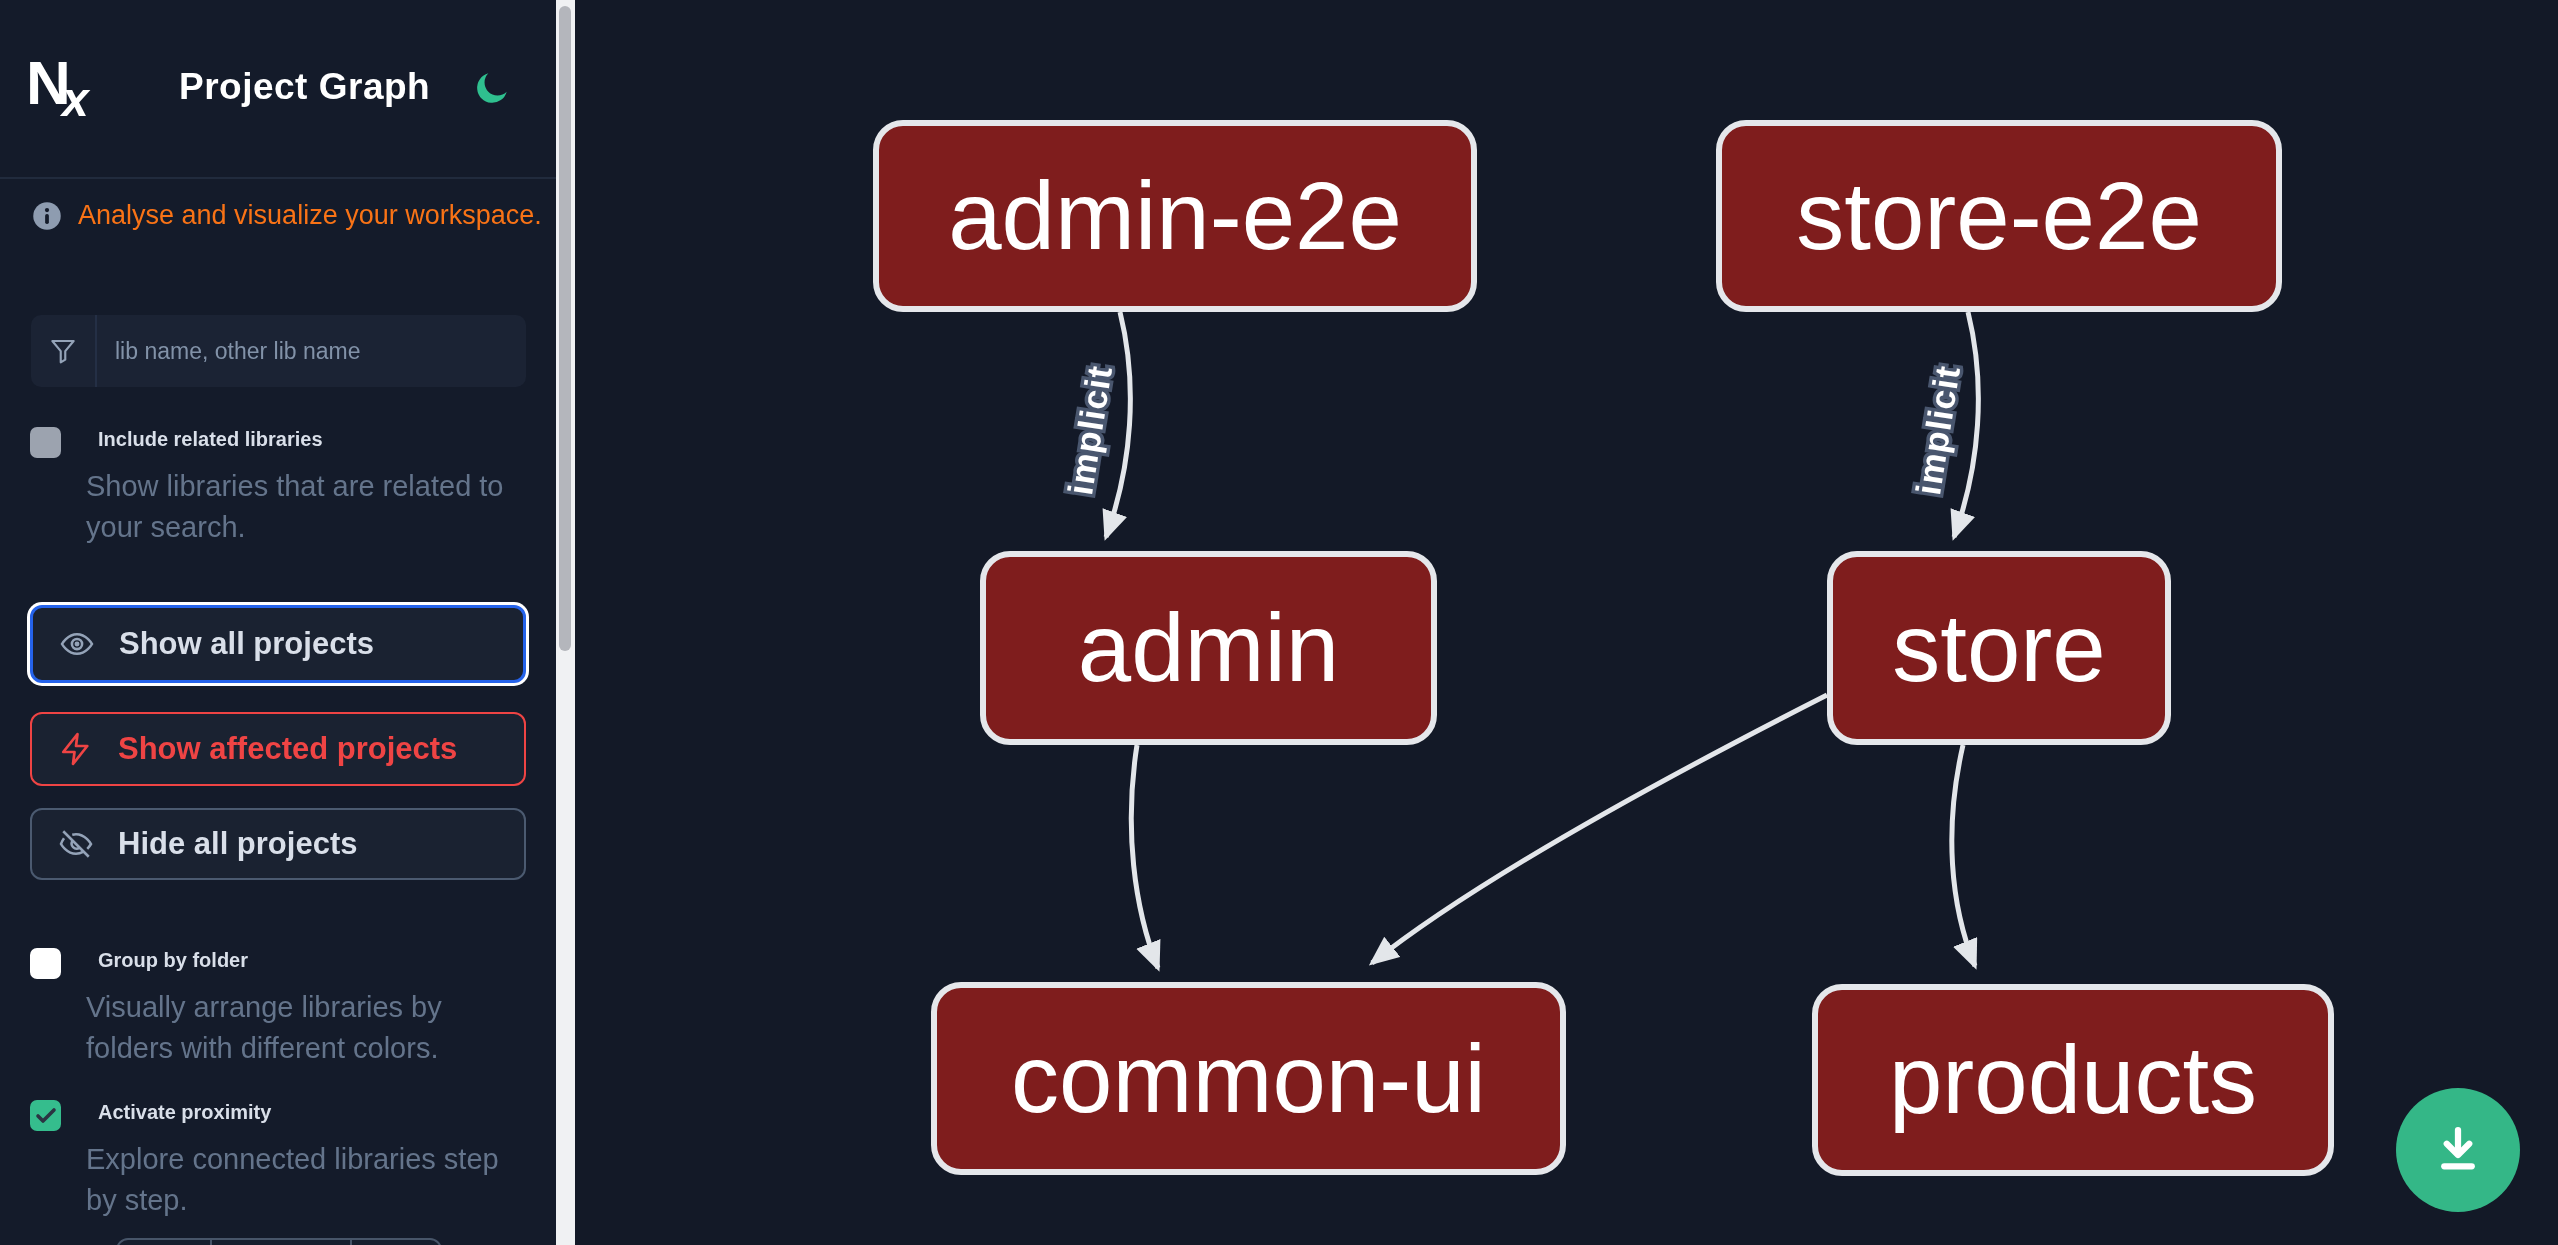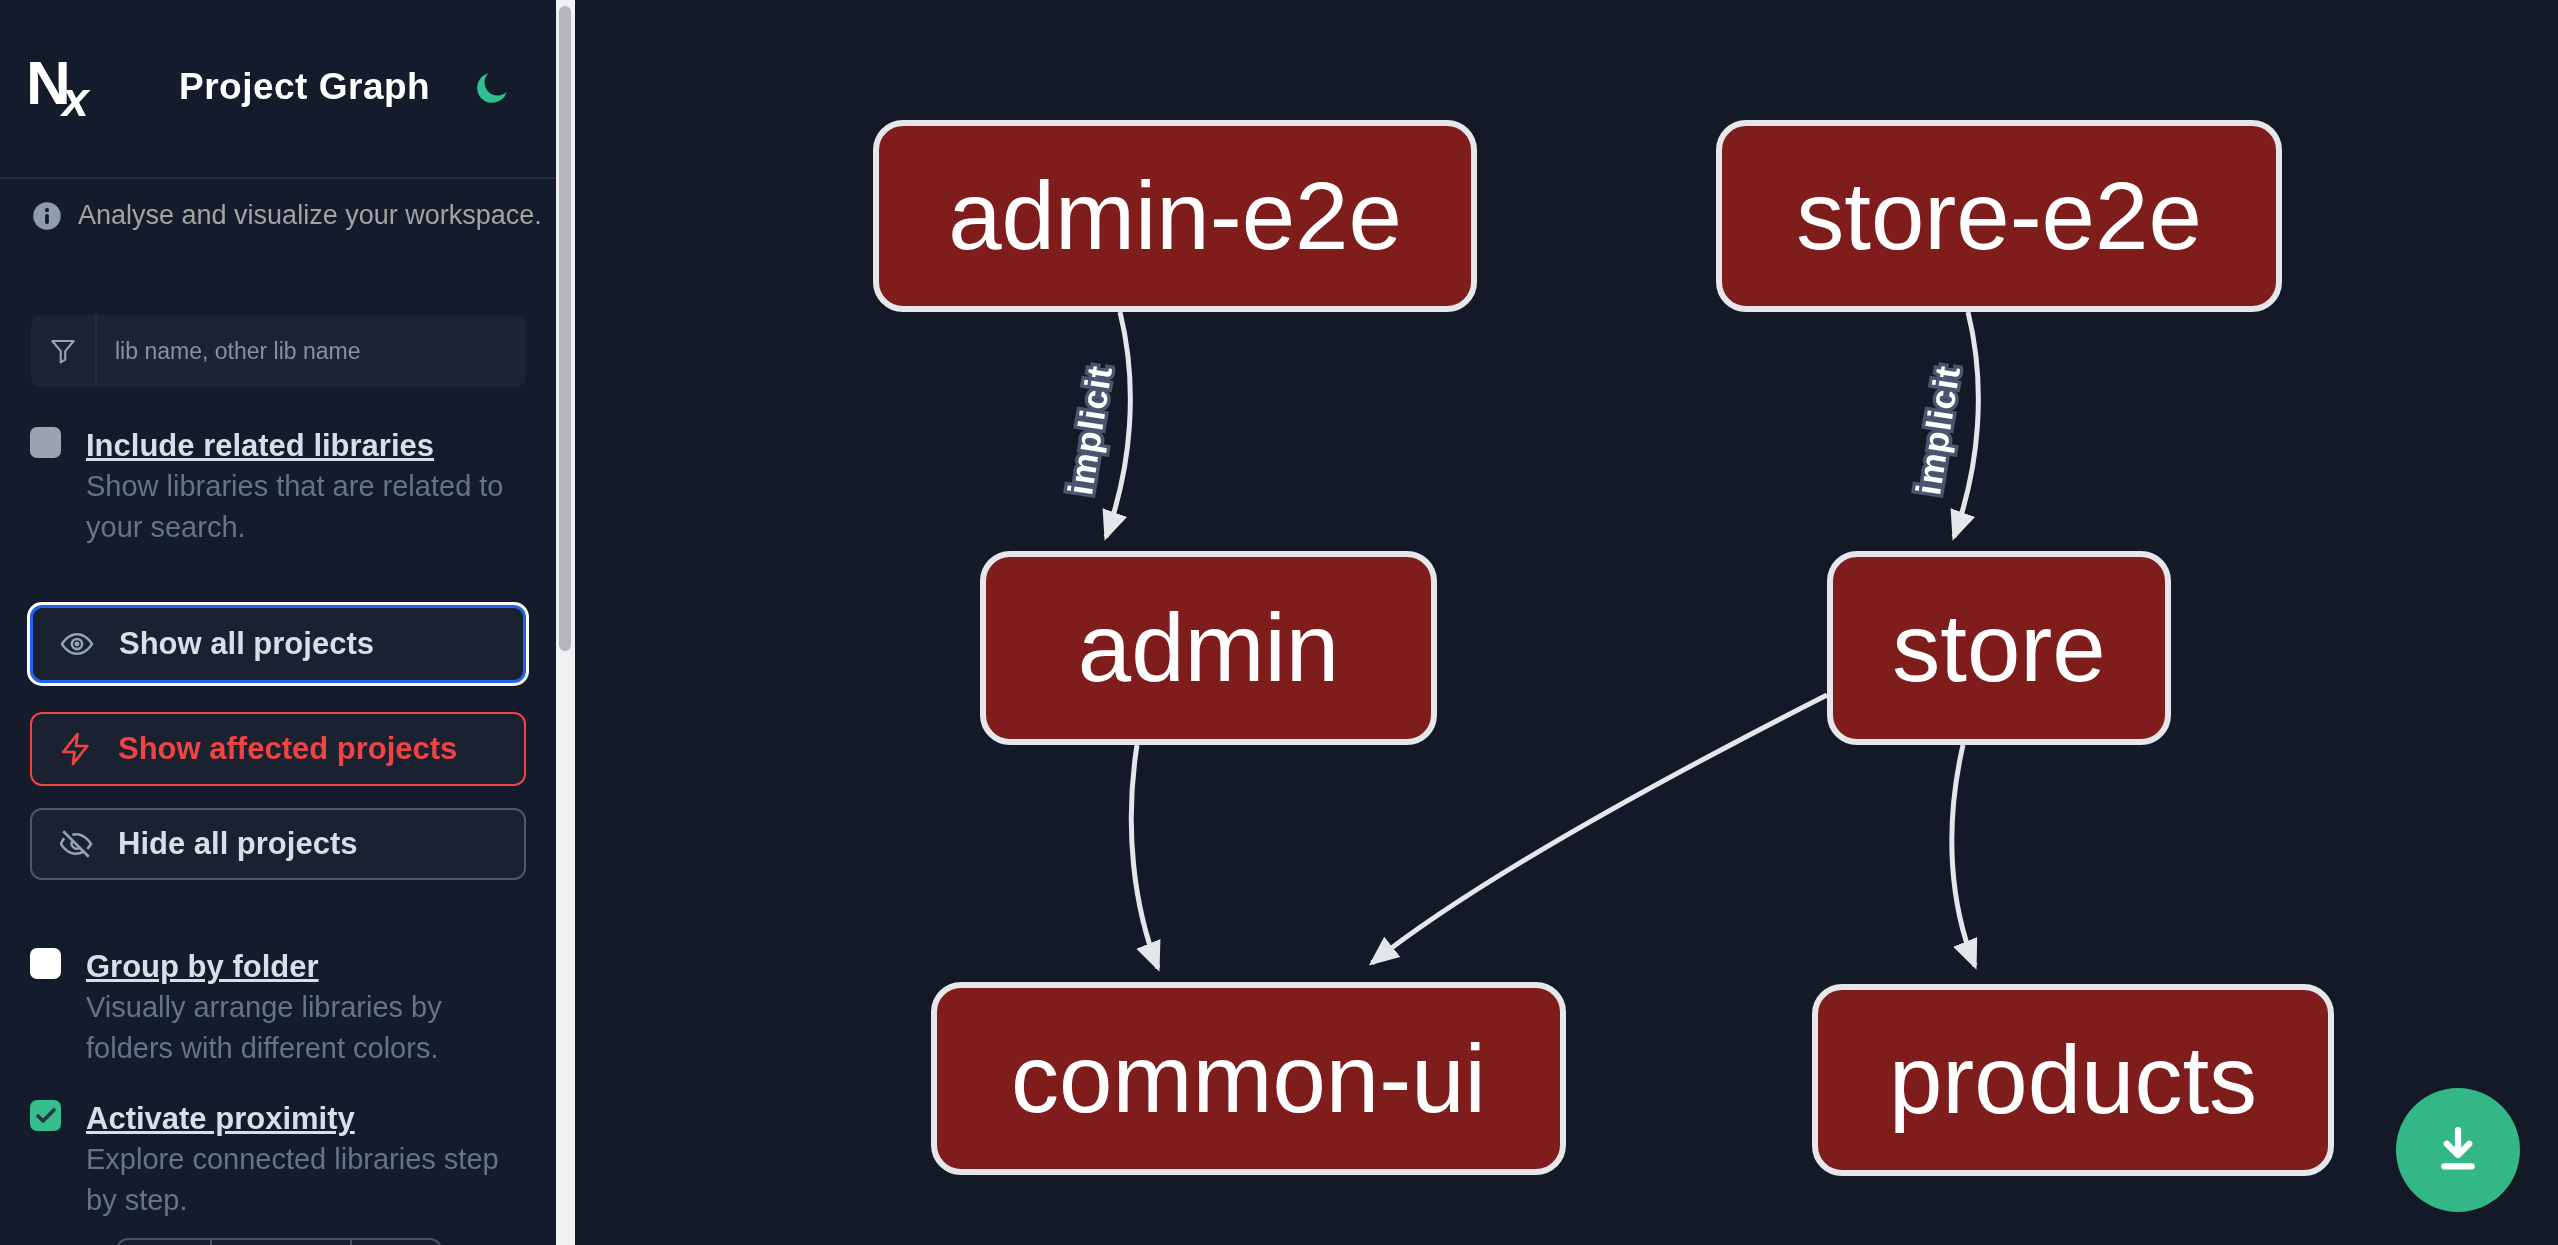--- a/index.html
+++ b/index.html
@@ -20,21 +20,21 @@
     position:absolute; left:0; top:177px; width:558px; height:2px; background:#212b3d;
   }
   .logo-svg { position:absolute; left:26px; top:52px; }
   .app-title {
     position:absolute; left:170px; top:66px;
     font-size:37px; font-weight:700; color:#ffffff; letter-spacing:0.5px;margin-left:9px;
   }
   .theme-toggle { position:absolute; left:472px; top:68px; width:40px; height:40px; cursor:pointer; }
 
   .info-row { position:absolute; left:32px; top:200px; display:flex; align-items:center; gap:16px; }
-  .info-text { font-size:27px; color:#a3a3a3; }
+  .info-text { font-size:27px; color:#f97316; }
 
   .search-box {
     position:absolute; left:31px; top:315px; width:495px; height:72px;
     background:#1b2334; border-radius:10px;
     display:flex; align-items:center;
   }
   .search-icon-cell {
     width:66px; height:72px; display:flex; align-items:center; justify-content:center;
     border-right:2px solid #242f45;
   }
@@ -42,21 +42,21 @@
     padding-left:18px; font-size:23px; color:#8292a8;
   }
 
   .option-check {
     position:absolute; width:31px; height:31px; border-radius:7px;
   }
   .cb-gray  { background:#9ca3af; }
   .cb-white { background:#ffffff; }
   .cb-green { background:#35bd8d; display:flex; align-items:center; justify-content:center; }
   .option-label {
-    position:absolute; left:86px; font-size:31px; font-weight:700; color:#d9dfe9;text-decoration:underline;
+    position:absolute; left:98px; font-size:20px; font-weight:700; color:#d9dfe9;
   }
   .option-desc {
     position:absolute; left:86px; width:448px;
     font-size:29px; line-height:41px; color:#64748b;
   }
 
   .action-btn {
     position:absolute; left:30px; width:496px;
     border-radius:12px; background:#1a2231;
     display:flex; align-items:center; gap:24px; padding-left:26px;

